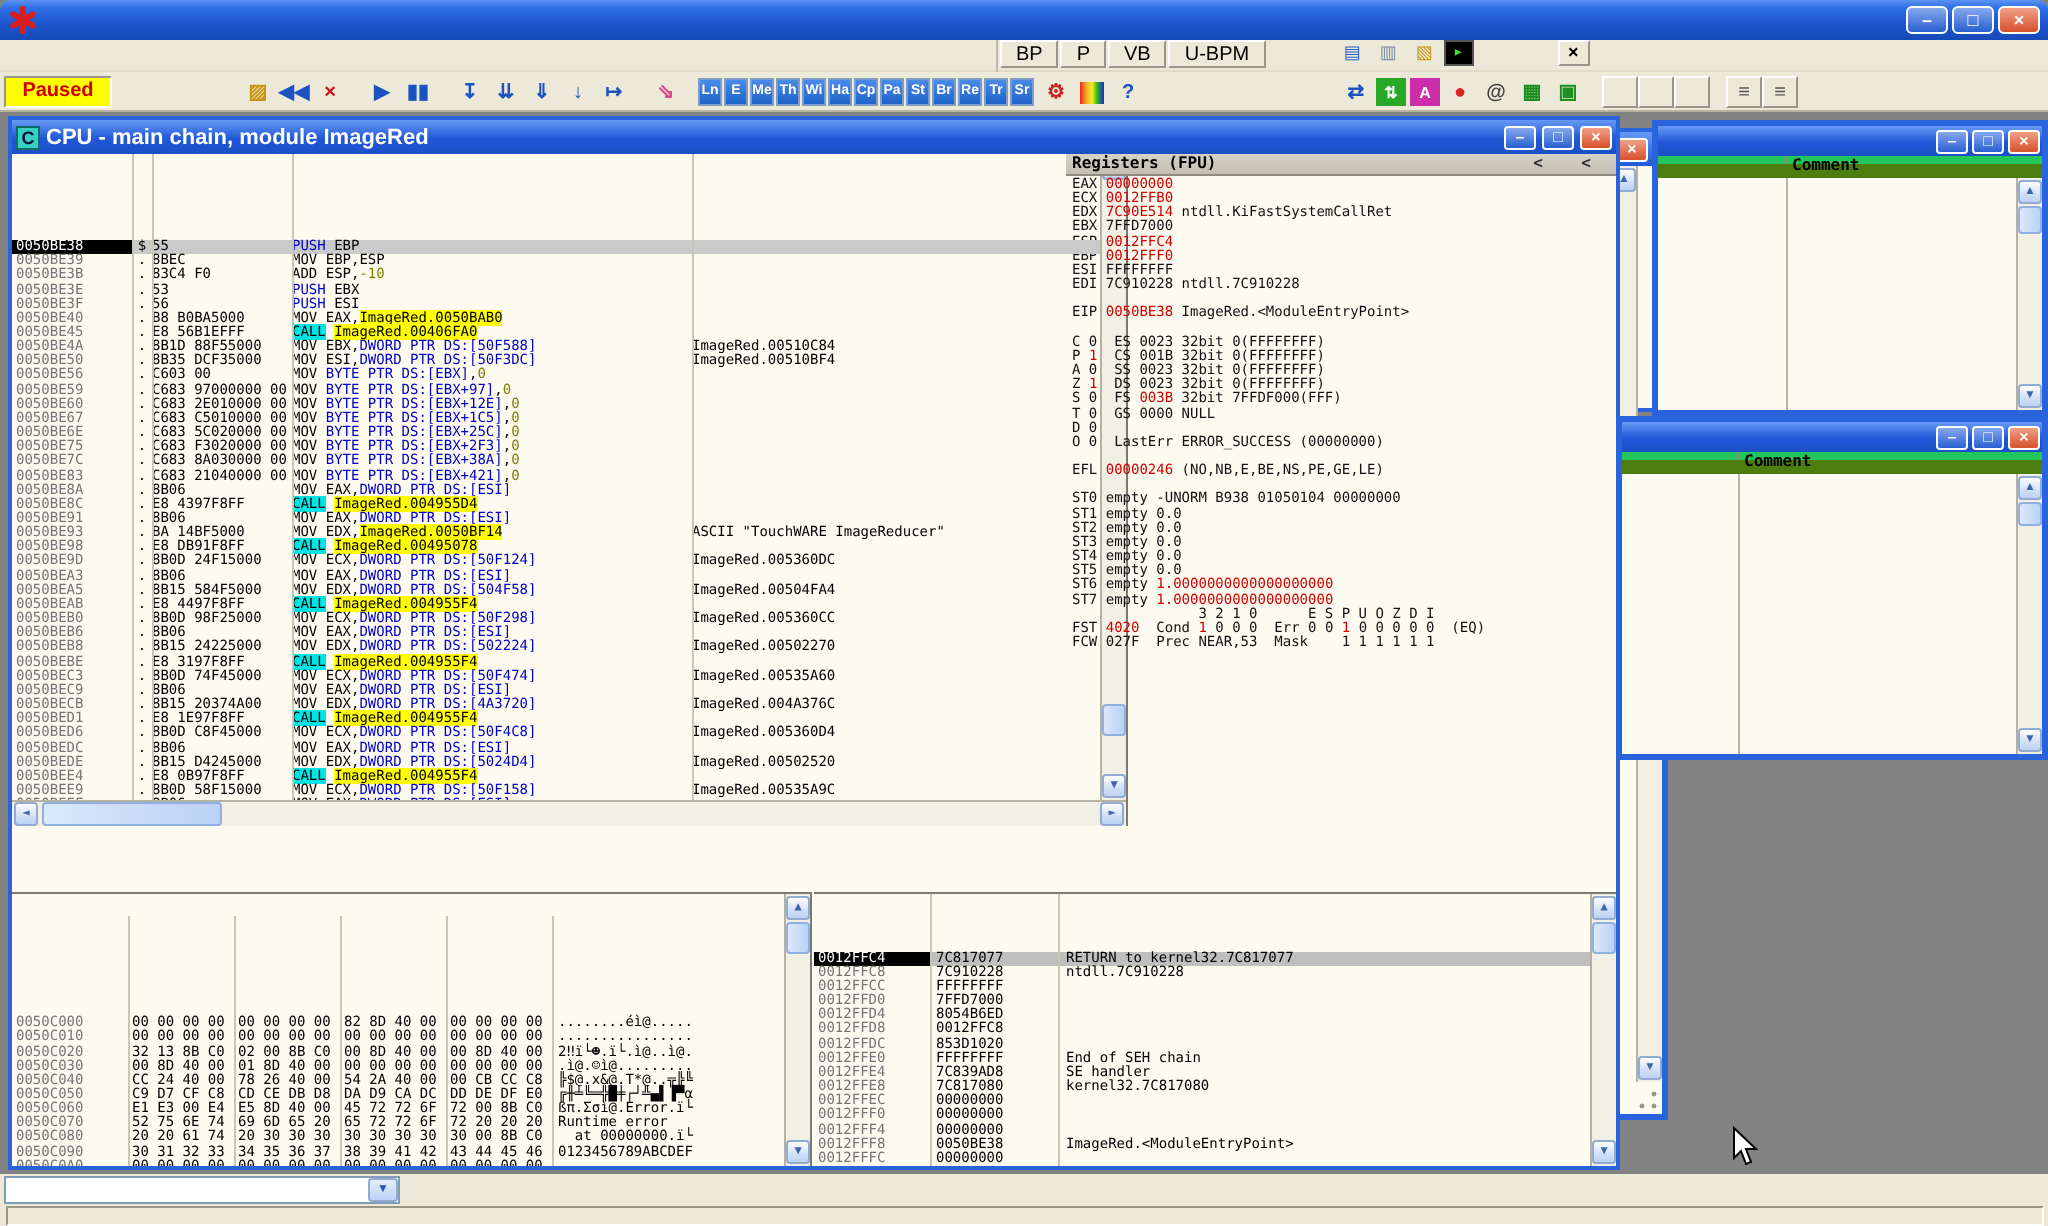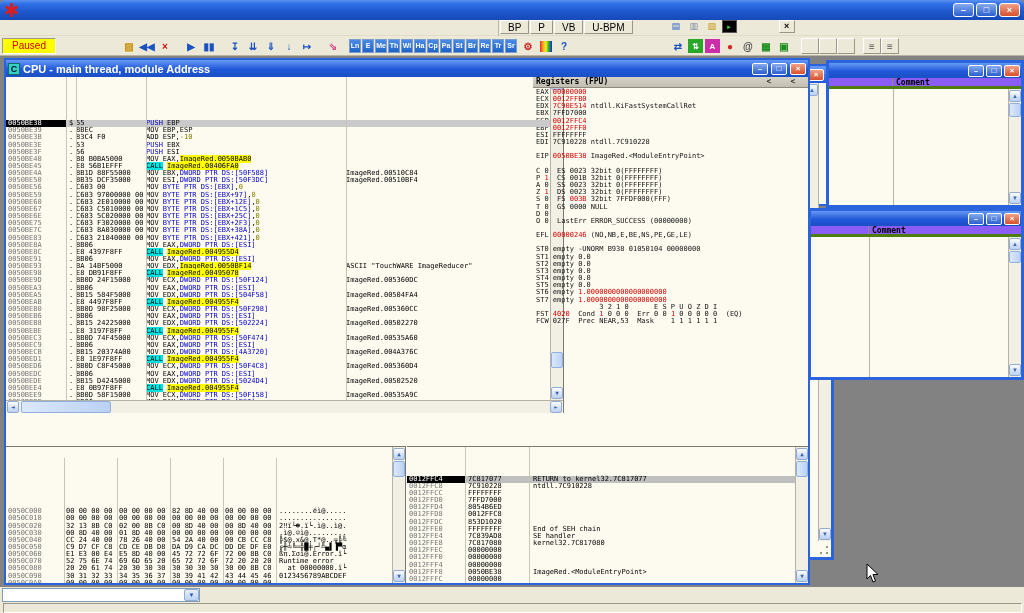--- a/index.html
+++ b/index.html
@@ -18,36 +18,36 @@
 
 #menubar{position:absolute;left:0;top:20px;width:1024px;height:16px;background:#ece9d8;display:flex;align-items:center;font-size:11px;border-bottom:1px solid #e0dcc8}
 .mitem{padding:1px 7px;color:#000}
 #menu-right{position:absolute;left:498px;top:0;height:16px;display:flex;border-left:1px solid #bdb9a5}
 .pbtn{font-size:10px;padding:0 7px;height:14px;line-height:13px;border:1px solid;border-color:#fff #9a968a #9a968a #fff;background:#ece9d8;margin-left:1px;color:#000}
 .micon{width:17px;height:13px;text-align:center;font-size:9px;line-height:12px;margin-left:1px}
 .micon.console{background:#000;color:#3adb3a;width:15px;font-size:7px;border:1px solid #555}
 #menu-close{width:16px;height:13px;border:1px solid;border-color:#fff #9a968a #9a968a #fff;text-align:center;font-size:9px;line-height:11px;margin-left:42px;font-weight:bold}
 
 #toolbar{position:absolute;left:0;top:36px;width:1024px;height:20px;background:#ece9d8;display:flex;align-items:center;border-bottom:1px solid #b8b4a0}
-#paused{width:54px;height:16px;margin-left:2px;background:#ffff00;border:1px solid;border-color:#9a968a #fff #fff #9a968a;color:#d00000;font-weight:normal;font-size:10px;text-align:center;line-height:14px}
+#paused{width:54px;height:16px;margin-left:2px;background:#ffff00;border:1px solid;border-color:#9a968a #fff #fff #9a968a;color:#d00000;font-weight:bold;font-size:10px;text-align:center;line-height:14px}
 .tbn{width:18px;height:16px;border:1px solid transparent;text-align:center;font-size:10px;line-height:15px;font-weight:bold;background:transparent}
 .tbn.boxed{border:1px solid;border-color:#fff #9a968a #9a968a #fff}
 .letterbtn{width:12px;height:14px;margin-left:1px;background:linear-gradient(#4a8ae8,#1f63c8);border:1px solid #7d9cc8;color:#fff;font-size:7px;line-height:12px;text-align:center;font-weight:bold}
 .rainbow{width:12px;height:11px;margin:2px auto 0;background:linear-gradient(90deg,#e22,#ea2,#ee2,#2a2,#22e)}
 .gap{margin-left:8px}
 .biggap{margin-left:96px}
 
 
 #mdi{position:absolute;left:0;top:56px;width:1024px;height:531px;background:#828282;overflow:hidden}
 
 .cwin{position:absolute;background:#fdfbf0;border:3px solid #2a64dc}
 .cw-title{height:15px;background:linear-gradient(180deg,#6699f5 0%,#2058d8 55%,#1b4fc4 100%);display:flex;align-items:center;justify-content:flex-end;padding:1px 1px;gap:2px}
 .cw-btn{width:16px;height:12px;border:1px solid #fff;border-radius:2px;background:linear-gradient(#86a9ee,#2a5fd0);color:#fff;font-size:8px;line-height:10px;text-align:center;font-weight:bold}
 .cw-btn.close{background:linear-gradient(#f0a086,#d6512d)}
-.cw-head{height:11px;background:#8b5cf6;border-bottom:3px solid #4d7c0f;display:flex;font:bold 8px "DejaVu Sans Mono",monospace;line-height:10px}
+.cw-head{height:11px;background:#22c55e;border-bottom:7px solid #4d7c0f;display:flex;font:bold 8px "DejaVu Sans Mono",monospace;line-height:10px}
 .cw-head .col1{border-right:1px solid #8e8b7e}
 .cw-head .lbl{padding-left:3px}
 
 
 .vsb{position:absolute;top:0;right:0;width:13px;bottom:0;background:#f2f0e4;border-left:1px solid #b5b2a4}
 .sbtn{position:absolute;left:0;width:12px;height:12px;background:linear-gradient(180deg,#fdfefe,#d1e0f8 60%,#bcd2f4);border:1px solid #93abd0;border-radius:2px;color:#4166a8;font-size:6px;line-height:10px;text-align:center}
 .sthumb{position:absolute;left:0;width: 12px;background:linear-gradient(90deg,#dce8fb,#bad1f5);border:1px solid #8fb0e0;border-radius:2px}
 .hsb{position:absolute;left:0;right:0;bottom:0;height:13px;background:#f2f0e4;border-top:1px solid #b5b2a4}
 .hsb .sbtn{top:0}
 .hsb .sthumb{top:0;height:12px}
@@ -271,21 +271,21 @@
   <div id="winD">
     <div class="dsb">
       <div class="sbtn" style="bottom:1px">▼</div>
     </div>
     <div class="grip"></div>
   </div>
 
   <div class="cwin" style="left:4px;top:2px;width:806px;height:527px;z-index:3;border-width:2px">
     <div id="cpu-title">
       <div class="cicon">C</div>
-      <div class="ctext">CPU - main thread, module Address</div>
+      <div class="ctext">CPU - main chain, module ImageRed</div>
       <div class="cw-btn">–</div>
       <div class="cw-btn">□</div>
       <div class="cw-btn close">×</div>
     </div>
     <div id="cpu-body">
 
       <div id="disasm" class="mono">
         <div id="disasm-rows">
           <div class="gridv" style="left:60px"></div>
           <div class="gridv" style="left:70px"></div>

